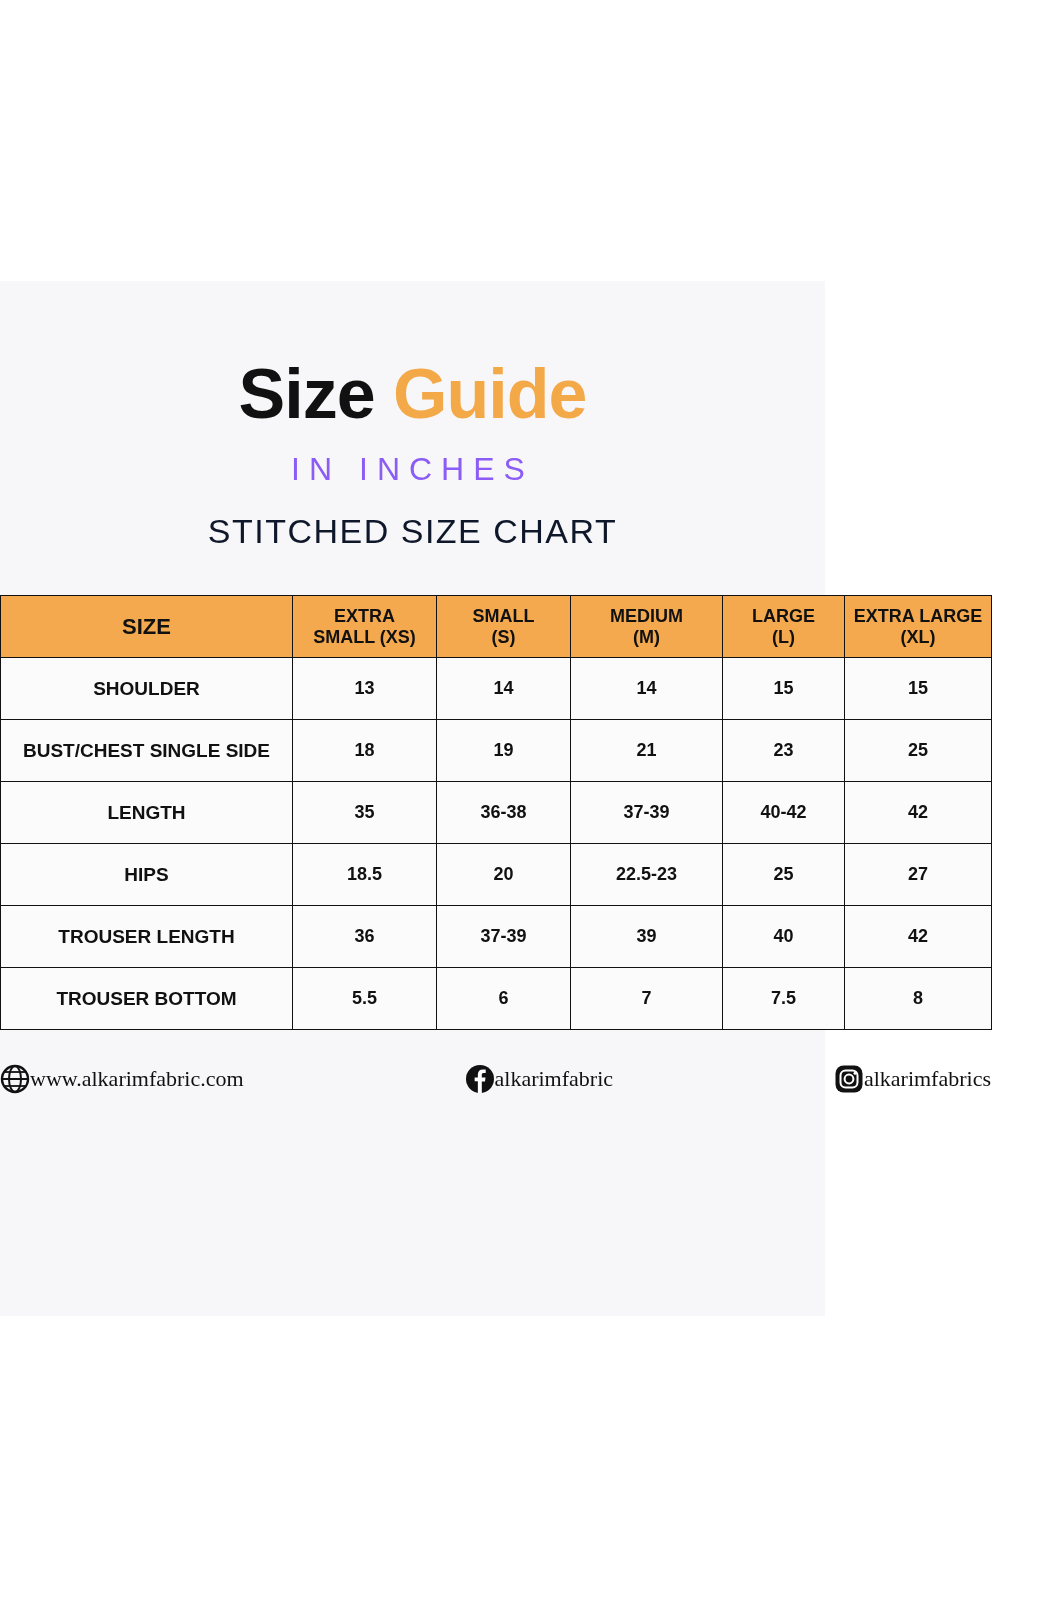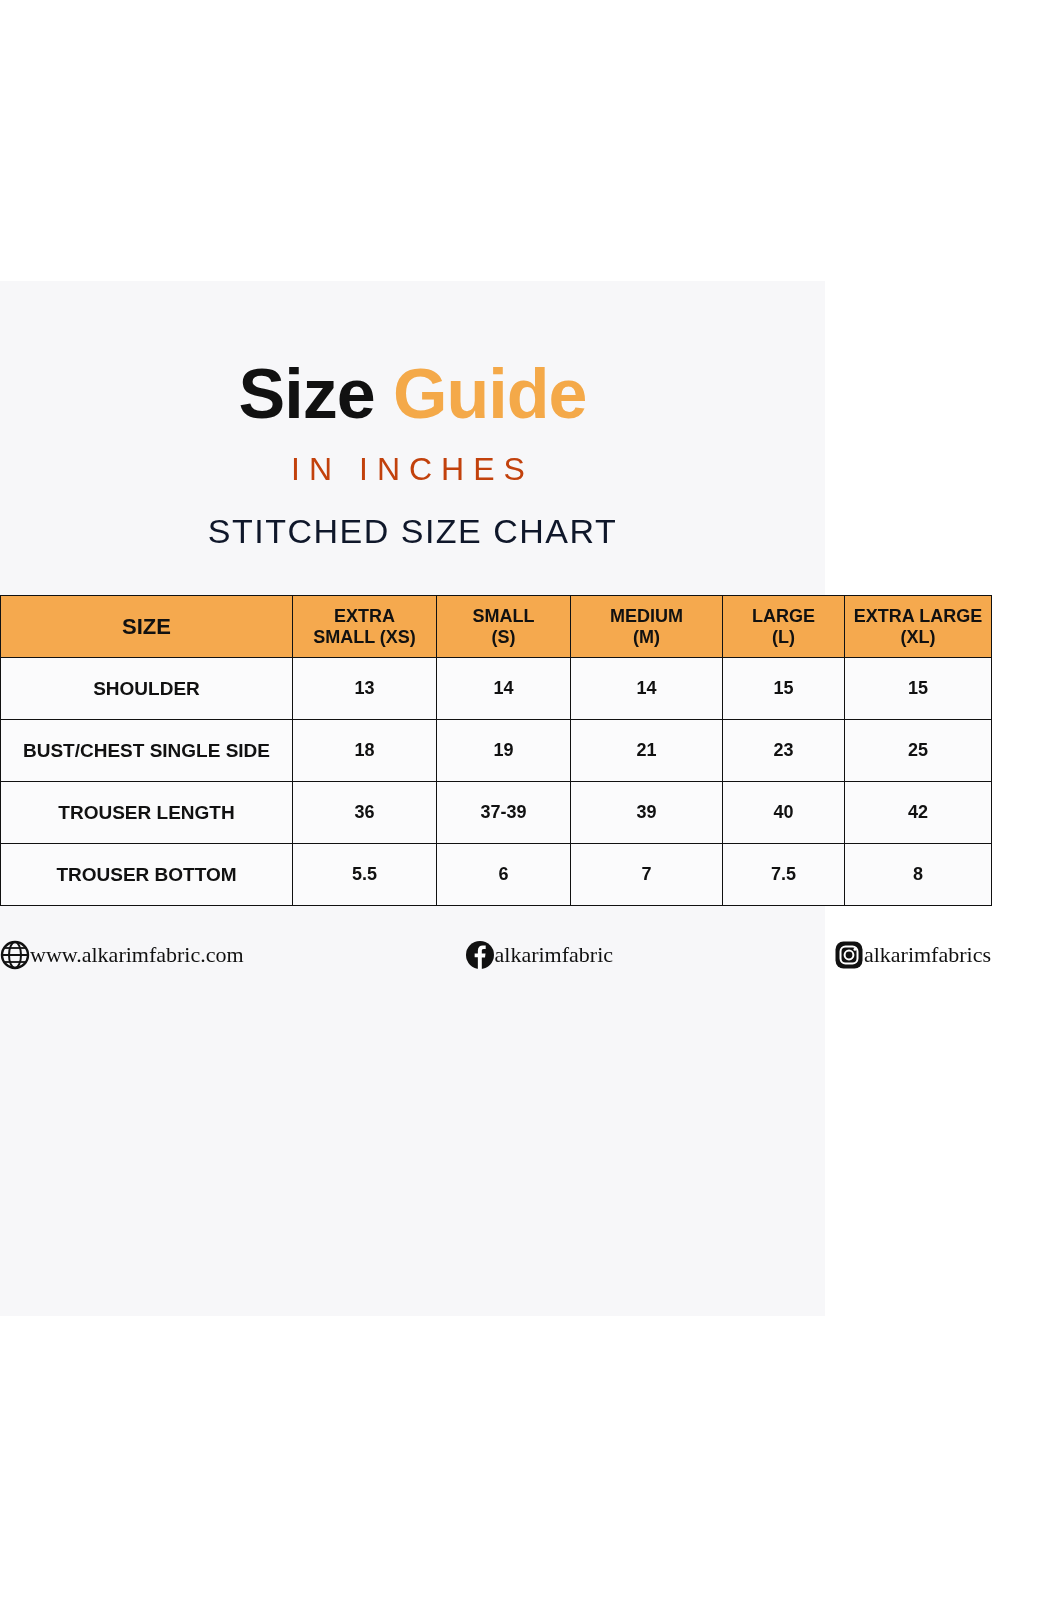--- a/index.html
+++ b/index.html
@@ -32,21 +32,21 @@
     font-weight: bold;
     letter-spacing: -1px;
     line-height: 1;
     margin: 0;
   }
   .title-main .part1 { color: #111111; }
   .title-main .part2 { color: #f4a949; }
   .subtitle-1 {
     font-size: 32px;
     letter-spacing: 9px;
-    color: #c2410c;
+    color: #8b5cf6;
     margin-top: 22px;
     font-weight: 400;
   }
   .subtitle-2 {
     font-size: 34px;
     letter-spacing: 1.5px;
     color: #0f172a;
     margin-top: 24px;
     font-weight: 400;
     text-align: center;
@@ -163,20 +163,36 @@
       </tr>
       <tr>
         <td class="row-label">BUST/CHEST SINGLE SIDE</td>
         <td>18</td>
         <td>19</td>
         <td>21</td>
         <td>23</td>
         <td>25</td>
       </tr>
       <tr>
+        <td class="row-label">LENGTH</td>
+        <td>35</td>
+        <td>36-38</td>
+        <td>37-39</td>
+        <td>40-42</td>
+        <td>42</td>
+      </tr>
+      <tr>
+        <td class="row-label">HIPS</td>
+        <td>18.5</td>
+        <td>20</td>
+        <td>22.5-23</td>
+        <td>25</td>
+        <td>27</td>
+      </tr>
+      <tr>
         <td class="row-label">TROUSER LENGTH</td>
         <td>36</td>
         <td>37-39</td>
         <td>39</td>
         <td>40</td>
         <td>42</td>
       </tr>
       <tr>
         <td class="row-label">TROUSER BOTTOM</td>
         <td>5.5</td>

